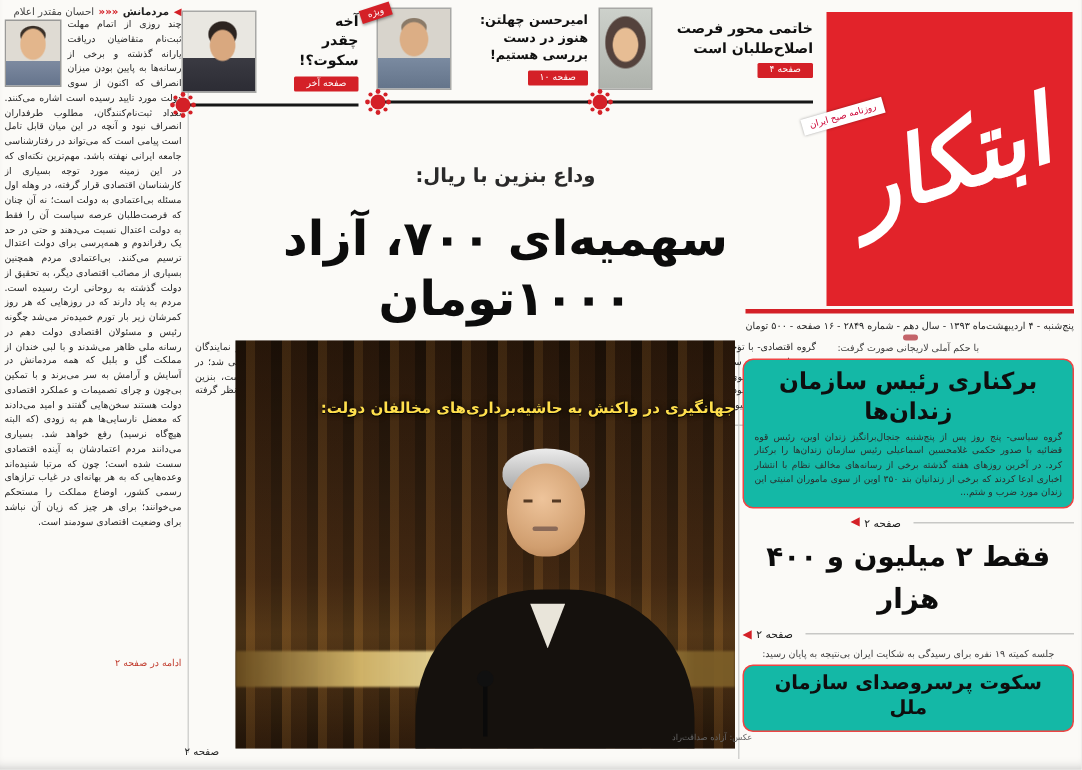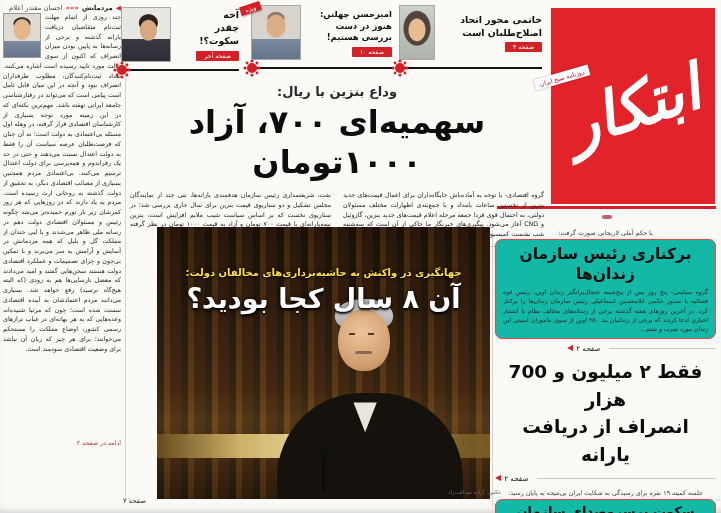--- a/index.html
+++ b/index.html
@@ -64,22 +64,22 @@
       radial-gradient(ellipse 10px 12px at 50% 38%, #dcae85 0 9px, rgba(0,0,0,0) 10px),
       radial-gradient(ellipse 11px 8px at 50% 23%, #8a7a68 0 8px, rgba(0,0,0,0) 9px),
       linear-gradient(180deg,#d8d4cc 0 62%, #7a8aa0 62%, #64748a 100%); }
   .photo-akhe { background:
       radial-gradient(ellipse 9px 11px at 55% 42%, #d9a87f 0 8px, rgba(0,0,0,0) 9px),
       radial-gradient(ellipse 11px 10px at 55% 28%, #2c2420 0 9px, rgba(0,0,0,0) 10px),
       linear-gradient(180deg,#e9e7e1 0 58%, #3a3a42 58%, #2c2c34 100%); }
 
   
   .lead { position:absolute; left:130px; top:84px; width:414px; text-align:center; }
-  .lead-kicker { font-size:13px; font-weight:bold; color:#2a2a2a; }
-  .lead-headline { font-size:32px; font-weight:bold; color:#0c0c0c; line-height:1.25; margin-top:3px; }
+  .lead-kicker { font-size:13px; font-weight:bold; color:#2a2a2a;margin-top:26px; }
+  .lead-headline { font-size:32px; font-weight:bold; color:#0c0c0c; line-height:1.25; margin-top:14px; }
   .lead-cols { display:flex; gap:12px; margin-top:8px; text-align:justify; font-size:6.3px; line-height:1.55; color:#222; }
   .lead-cols > div { flex:1; }
   .lead-ref { margin-top:3px; }
 
   
   .pref { display:flex; direction:ltr; align-items:center; gap:3px; font-size:7.2px; color:#161616; }
   .pref .arr { color:#d42027; font-size:8px; line-height:1; }
   .pref .pline { flex:1; height:1px; background:#c8c8c6; margin-left:5px; }
   .pref.indent { padding-left:72px; }
   .pref.narrow { width:180px; }
@@ -98,21 +98,21 @@
   .man-hair { position:absolute; left:53.5%; top:26.5%; width:58px; height:32px;
               background:linear-gradient(#ececec,#9d9d9d); border-radius:50% 50% 42% 42%; }
   .man-face { position:absolute; left:54.5%; top:30%; width:52px; height:62px;
               background:radial-gradient(circle at 45% 38%, #eec49b, #d09e6f 68%, #b27d50);
               border-radius:50% 50% 46% 46%; }
   .man-face::before { content:""; position:absolute; left:11px; top:24px; width:6px; height:2px; background:#553a24;
                       box-shadow:19px 0 0 #553a24; }
   .man-face::after { content:""; position:absolute; left:17px; top:42px; width:17px; height:3.5px; background:#8a6a58; border-radius:2px; }
   .mic { position:absolute; left:49.5%; bottom:3%; width:3px; height:34px; background:#0a0a0a; }
   .mic::before { content:""; position:absolute; left:-4px; top:-10px; width:11px; height:11px; background:#101010; border-radius:50%; }
-  .photo-kicker { position:absolute; top:40px; left:0; width:100%; text-align:center; color:#ffdf4d;
+  .photo-kicker { position:absolute; top:40px; left:0; width:100%; color:#ffdf4d;
                   font-size:10px; font-weight:bold; text-shadow:0 1px 0 #000, 0 0 4px rgba(0,0,0,.95); }
   .photo-headline { position:absolute; top:56px; left:0; width:100%; text-align:center; color:#fff;
                     font-size:27px; font-weight:bold; text-shadow:0 2px 2px rgba(0,0,0,.95), 0 0 7px rgba(0,0,0,.7); }
   .photo-pageref { position:absolute; left:123px; top:497px; font-size:6.8px; color:#222; }
   .photo-credit { position:absolute; left:448px; top:489px; font-size:5.5px; color:#666; }
 
   
   .rcol { position:absolute; left:495px; top:229px; width:221px; }
   .rcol .kick { font-size:6.3px; color:#3a3a3a; text-align:center; }
   .sbox { border:1px solid #ef4444; border-radius:7px; background:#14b8a6; padding:4px 7px 5px; margin-top:3px; }
@@ -126,20 +126,21 @@
 </head>
 <body>
 
 <div class="page">
 
   <div class="logo">
     <div class="logo-word">ابتکار</div>
     <div class="logo-tag">روزنامه صبح ایران</div>
   </div>
   <div class="dateline">
+    <span>پنج‌شنبه - ۴ اردیبهشت‌ماه ۱۳۹۳ - سال دهم - شماره ۲۸۴۹ - ۱۶ صفحه - ۵۰۰ تومان</span>
     <div class="dateline-ornament"></div>
   </div>
 
   <div class="vrule" id="rule-editorial"></div>
   <div class="vrule" id="rule-photo"></div>
 
   <div class="editorial">
     <div class="ed-head">
       <span class="red">◀</span>
       <span class="ed-label">مردمانش</span>
@@ -149,21 +150,21 @@
     <div class="ed-body">
       <span class="ed-photo"></span><span>چند روزی از اتمام مهلت ثبت‌نام متقاضیان دریافت یارانه گذشته و برخی از رسانه‌ها به پایین بودن میزان انصراف که اکنون از سوی دولت مورد تایید رسیده است اشاره می‌کنند. تعداد ثبت‌نام‌کنندگان، مطلوب طرفداران انصراف نبود و آنچه در این میان قابل تامل است پیامی است که می‌تواند در رفتارشناسی جامعه ایرانی نهفته باشد. مهم‌ترین نکته‌ای که در این زمینه مورد توجه بسیاری از کارشناسان اقتصادی قرار گرفته، در وهله اول مسئله بی‌اعتمادی به دولت است؛ نه آن چنان که فرصت‌طلبان عرصه سیاست آن را فقط به دولت اعتدال نسبت می‌دهند و حتی در حد یک رفراندوم و همه‌پرسی برای دولت اعتدال ترسیم می‌کنند. بی‌اعتمادی مردم همچنین بسیاری از مصائب اقتصادی دیگر، به تحقیق از دولت گذشته به روحانی ارث رسیده است. مردم به یاد دارند که در روزهایی که هر روز کمرشان زیر بار تورم خمیده‌تر می‌شد چگونه رئیس و مسئولان اقتصادی دولت دهم در رسانه ملی ظاهر می‌شدند و با لبی خندان از مملکت گل و بلبل که همه مردمانش در آسایش و آرامش به سر می‌برند و با تمکین بی‌چون و چرای تصمیمات و عملکرد اقتصادی دولت هستند سخن‌هایی گفتند و امید می‌دادند که معضل نارسایی‌ها هم به زودی (که البته هیچ‌گاه نرسید) رفع خواهد شد. بسیاری می‌دانند مردم اعتمادشان به آینده اقتصادی سست شده است؛ چون که مرتبا شنیده‌اند وعده‌هایی که به هر بهانه‌ای در غیاب ترازهای رسمی کشور، اوضاع مملکت را مستحکم می‌خوانند؛ برای هر چیز که زیان آن نباشد برای وضعیت اقتصادی سودمند است.</span>
     </div>
     <div class="ed-more">ادامه در صفحه ۲</div>
   </div>
 
   <div class="tbox" id="tbox-khatami">
     <div class="tbox-inner">
       <div class="tbox-photo photo-khatami"></div>
       <div class="tbox-text">
-        <div class="tbox-title">خاتمی محور اتحاد</div>
+        <div class="tbox-title">خاتمی محور فرصت</div>
         <div class="tbox-title">اصلاح‌طلبان است</div>
         <div class="tbox-page">صفحه ۴</div>
       </div>
     </div>
     <div class="tbox-rule"></div>
     <div class="tbox-sun"></div>
   </div>
 
   <div class="tbox" id="tbox-cheheltan">
     <div class="tbox-badge">ویژه</div>
@@ -207,40 +208,38 @@
   </div>
 
   <div class="photo">
     <div class="photo-band"></div>
     <div class="man-suit"></div>
     <div class="man-shirt"></div>
     <div class="man-hair"></div>
     <div class="man-face"></div>
     <div class="mic"></div>
     <div class="photo-kicker">جهانگیری در واکنش به حاشیه‌برداری‌های مخالفان دولت:</div>
-    <div class="photo-headline">آن ۸ سال کجا بودید؟</div>
   </div>
   <div class="photo-pageref">صفحه ۲</div>
   <div class="photo-credit">عکس: آزاده صداقت‌راد</div>
 
   <div class="rcol">
     <div class="kick">با حکم آملی لاریجانی صورت گرفت:</div>
     <div class="sbox">
       <div class="sbox-title">برکناری رئیس سازمان زندان‌ها</div>
       <div class="sbox-body">گروه سیاسی- پنج روز پس از پنج‌شنبه جنجال‌برانگیز زندان اوین، رئیس قوه قضائیه با صدور حکمی غلامحسین اسماعیلی رئیس سازمان زندان‌ها را برکنار کرد. در آخرین روزهای هفته گذشته برخی از رسانه‌های مخالف نظام با انتشار اخباری ادعا کردند که برخی از زندانیان بند ۳۵۰ اوین از سوی ماموران امنیتی این زندان مورد ضرب و شتم...</div>
     </div>
     <div class="pref indent">
       <span class="arr">◀</span>
       <span>صفحه ۲</span>
       <span class="pline"></span>
     </div>
 
     <div class="h2">
-      <div>فقط ۲ میلیون و 700 هزار</div>
-      <div>انصراف از دریافت یارانه</div>
+      <div>فقط ۲ میلیون و ۴۰۰ هزار</div>
     </div>
     <div class="pref">
       <span class="arr">◀</span>
       <span>صفحه ۲</span>
       <span class="pline"></span>
     </div>
 
     <div class="kick kick2">جلسه کمیته ۱۹ نفره برای رسیدگی به شکایت ایران بی‌نتیجه به پایان رسید:</div>
     <div class="sbox">
       <div class="sbox-title small">

